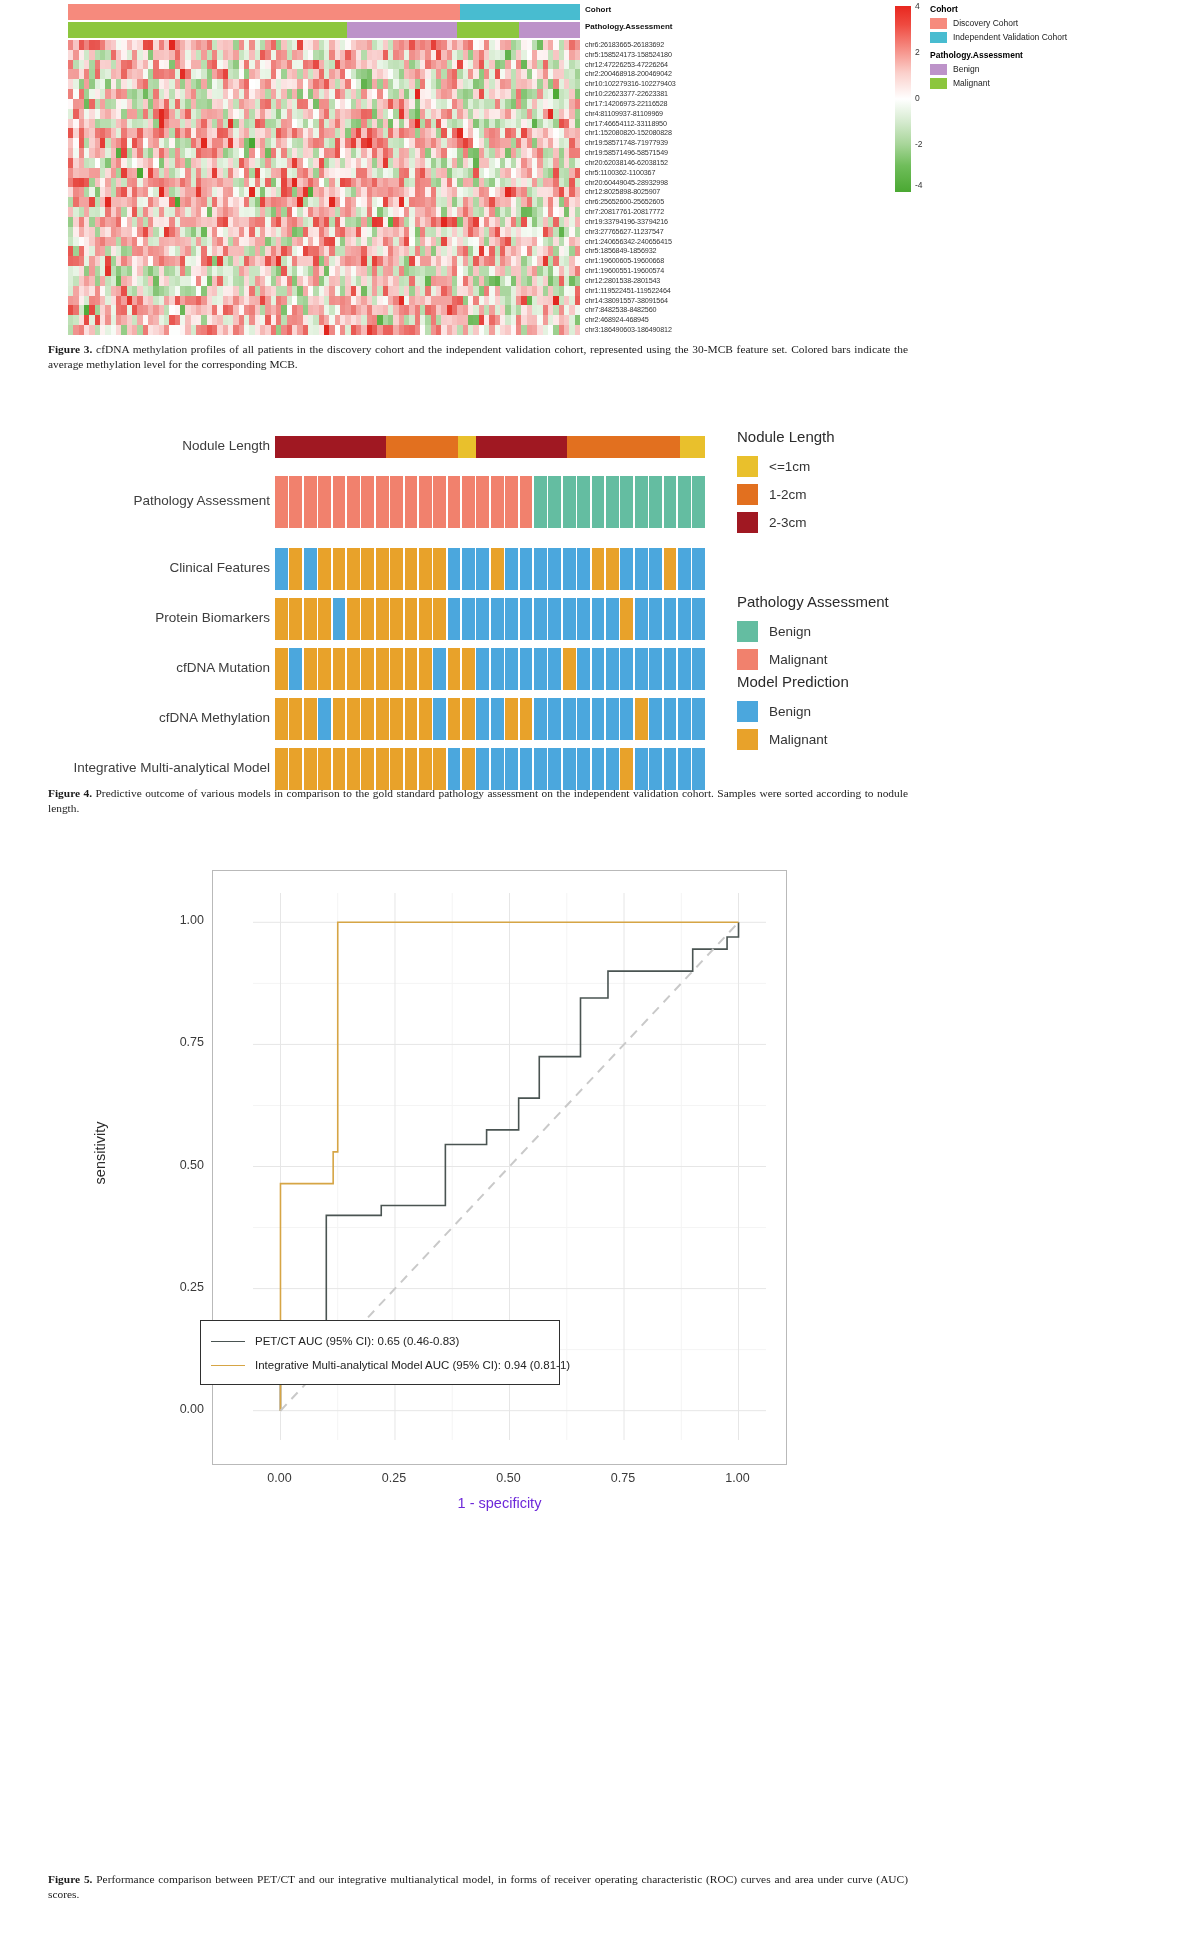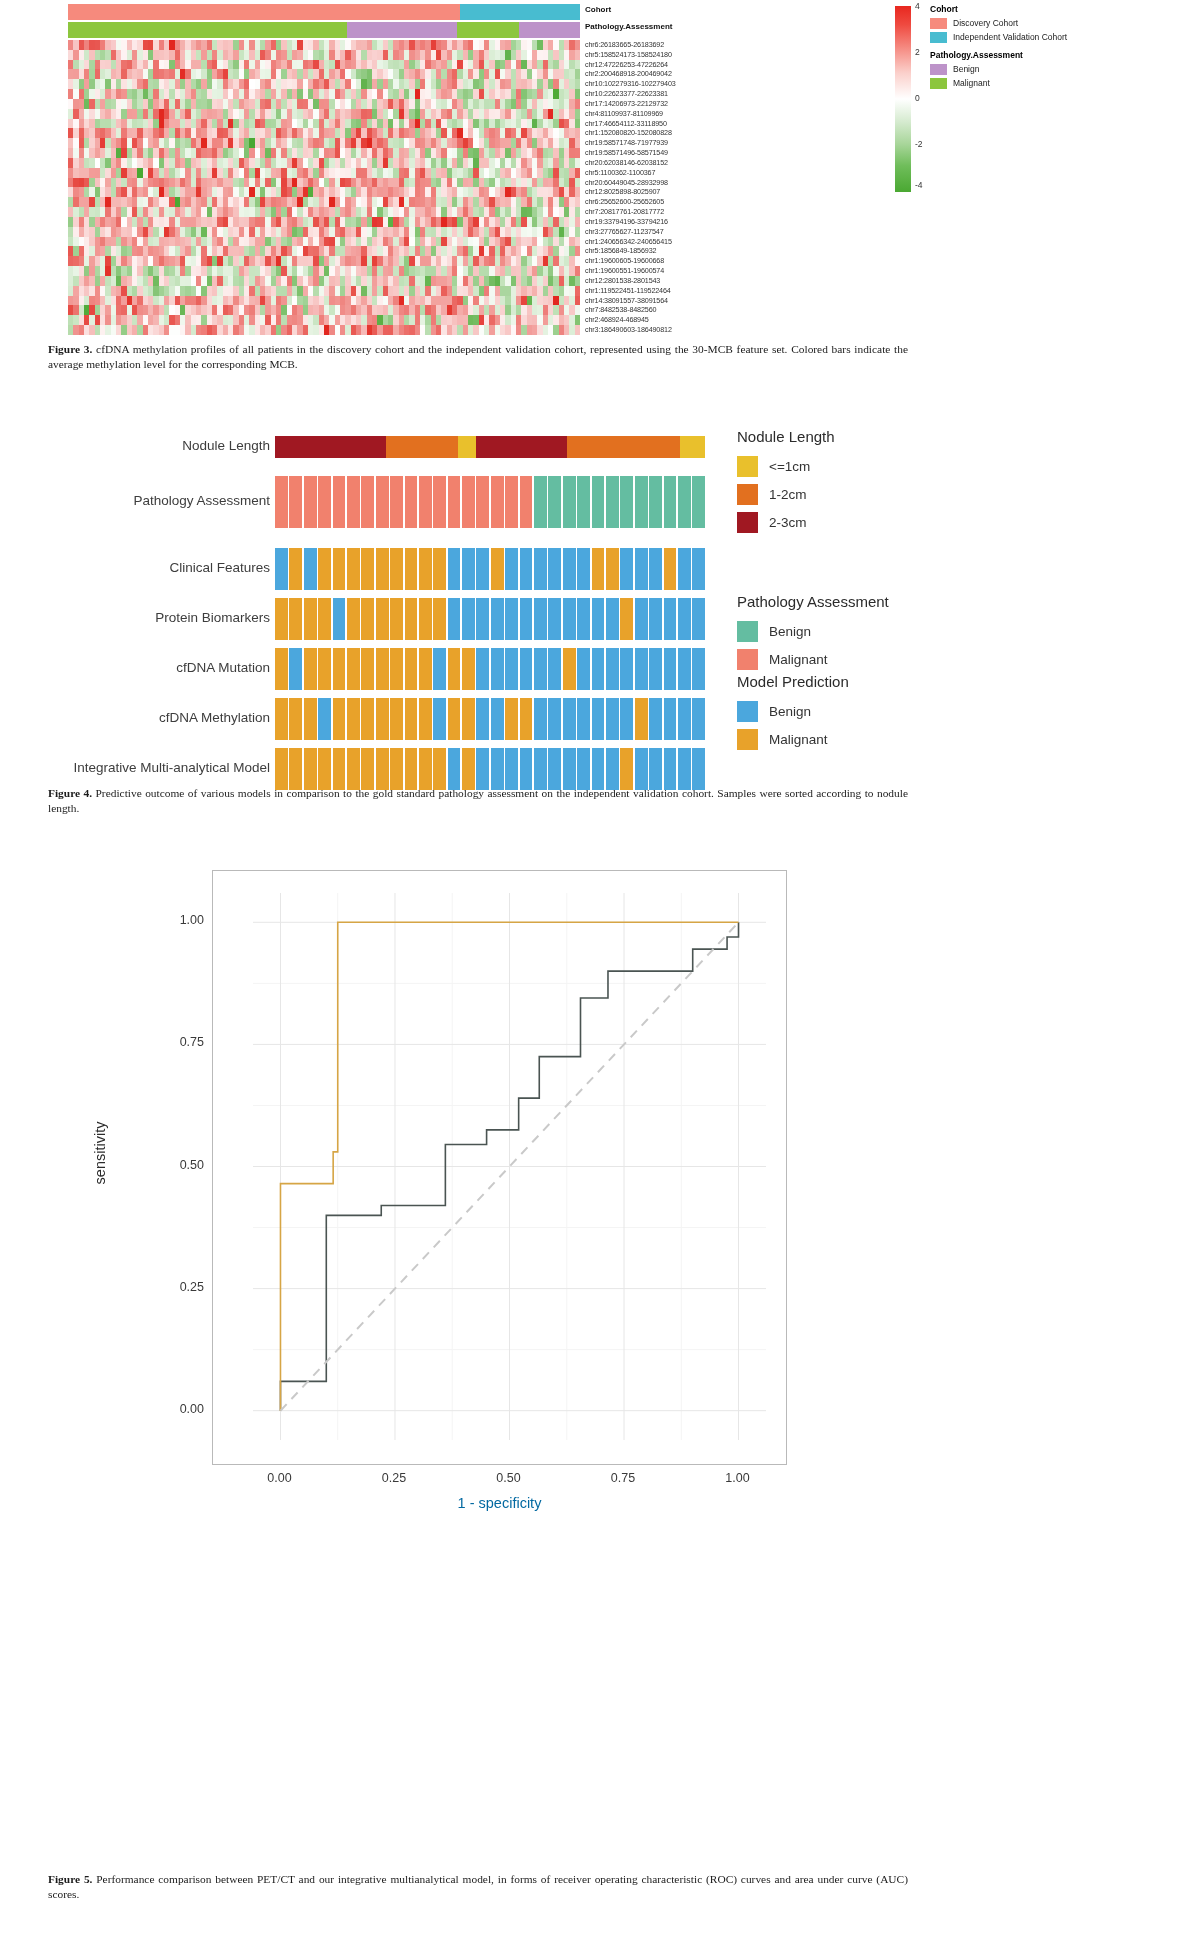--- a/index.html
+++ b/index.html
@@ -122,21 +122,21 @@
   .ytick {
     position:absolute; right:795px; width:120px;
     text-align:right; font-size:12.5px; color:#3a3a3a;
   }
   .xtick {
     position:absolute; width:80px; text-align:center;
     font-size:12.5px; color:#3a3a3a;
   }
   #xlab {
     position:absolute; left:212px; width:575px; top:645px;
-    text-align:center; font-size:14.5px; color:#0369a1;
+    text-align:center; font-size:14.5px; color:#6d28d9;
   }
   #ylab {
     position:absolute; left:-10px; top:295px;
     width:220px; text-align:center;
     font-size:14.5px; color:#2b2b2b;
     transform:rotate(-90deg); transform-origin:center;
   }
 
   #roc-legend {
     position:absolute; left:200px; top:470px;
@@ -3051,21 +3051,21 @@
       <div class="hm-cell" style="background: rgb(220, 238, 215);"></div>
       <div class="hm-cell" style="background: rgb(247, 196, 194);"></div>
     </div>
   <div class="hm-labels" id="hm-labels">
       <div>chr6:26183665-26183692</div>
       <div>chr5:158524173-158524180</div>
       <div>chr12:47226253-47226264</div>
       <div>chr2:200468918-200469042</div>
       <div>chr10:102279316-102279403</div>
       <div>chr10:22623377-22623381</div>
-      <div>chr17:14206973-22129732</div>
+      <div>chr17:14206973-22116528</div>
       <div>chr4:81109937-81109969</div>
       <div>chr17:46654112-33118950</div>
       <div>chr1:152080820-152080828</div>
       <div>chr19:58571748-71977939</div>
       <div>chr19:58571496-58571549</div>
       <div>chr20:62038146-62038152</div>
       <div>chr5:1100362-1100367</div>
       <div>chr20:60449045-28932998</div>
       <div>chr12:8025898-8025907</div>
       <div>chr6:25652600-25652605</div>
@@ -3421,20 +3421,30 @@
         <line x1="40" y1="173.40178571428572" x2="553" y2="173.40178571428572" stroke="#e6e6e6" stroke-width="1"></line>
         <line x1="40" y1="51.303571428571445" x2="553" y2="51.303571428571445" stroke="#e6e6e6" stroke-width="1"></line>
         <path d="M67.48 539.70 L67.48 510.39 L113.29 510.39 L113.29 344.34 L168.25 344.34 L168.25 334.57 L232.37 334.57 L232.37 273.52 L273.60 273.52 L273.60 258.87 L305.66 258.87 L305.66 227.13 L326.27 227.13 L326.27 185.61 L367.50 185.61 L367.50 127.00 L394.98 127.00 L394.98 100.14 L479.71 100.14 L479.71 78.17 L514.07 78.17 L514.07 65.96 L525.52 65.96 L525.52 51.30" fill="none" stroke="#4a5452" stroke-width="1.6" stroke-linecap="butt" stroke-linejoin="miter"></path>
         <path d="M67.48 539.70 L67.48 312.59 L120.16 312.59 L120.16 280.85 L124.74 280.85 L124.74 51.30 L525.52 51.30" fill="none" stroke="#d6a545" stroke-width="1.6" stroke-linecap="butt" stroke-linejoin="miter"></path>
         <path d="M67.48 539.70 L525.52 51.30" fill="none" stroke="#c9c9c9" stroke-width="2" stroke-linecap="butt" stroke-linejoin="miter" stroke-dasharray="9,7"></path>
       </svg>
   </div>
   <div id="ylab">sensitivity</div>
   <div id="xlab">1 - specificity</div>
 
+  <div id="roc-legend">
+    <div class="row">
+      <span class="ln" id="ln-petct" style="border-top-color: rgb(74, 84, 82);"></span>
+      <span class="tx">PET/CT AUC (95% CI): 0.65 (0.46-0.83)</span>
+    </div>
+    <div class="row">
+      <span class="ln" id="ln-integ" style="border-top-color: rgb(214, 165, 69);"></span>
+      <span class="tx">Integrative Multi-analytical Model AUC (95% CI): 0.94 (0.81-1)</span>
+    </div>
+  </div>
 <div class="ytick" style="top: 551.696px; right: 996px;">0.00</div>
     <div class="ytick" style="top: 429.598px; right: 996px;">0.25</div>
     <div class="ytick" style="top: 307.5px; right: 996px;">0.50</div>
     <div class="ytick" style="top: 185.402px; right: 996px;">0.75</div>
     <div class="ytick" style="top: 63.3036px; right: 996px;">1.00</div>
     <div class="xtick" style="left: 239.482px; top: 621px;">0.00</div>
     <div class="xtick" style="left: 353.991px; top: 621px;">0.25</div>
     <div class="xtick" style="left: 468.5px; top: 621px;">0.50</div>
     <div class="xtick" style="left: 583.009px; top: 621px;">0.75</div>
     <div class="xtick" style="left: 697.518px; top: 621px;">1.00</div>

